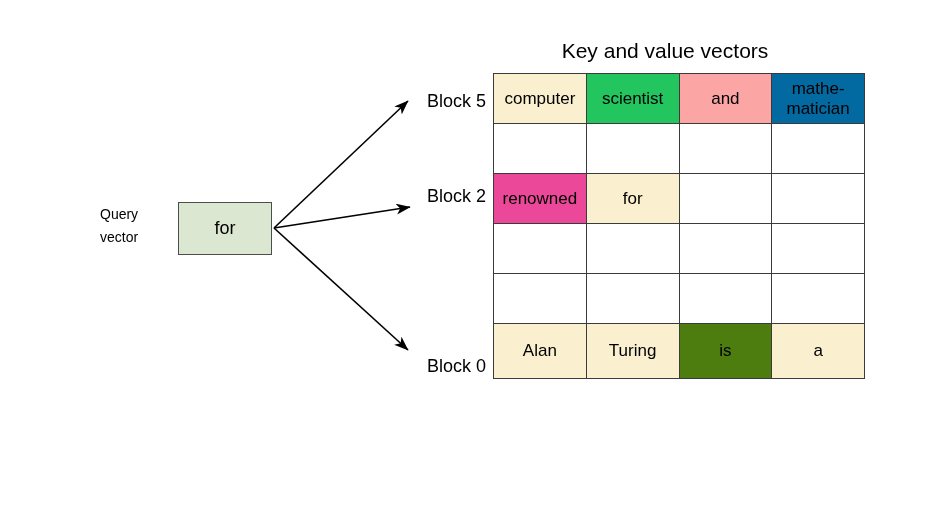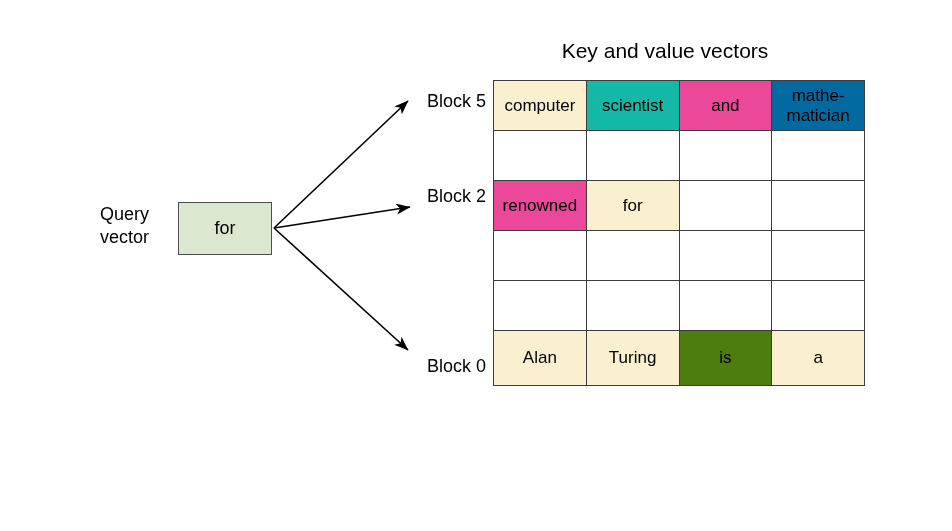--- a/index.html
+++ b/index.html
@@ -33,21 +33,21 @@
     margin-top: 16px;
   }
 
   
   #query-label {
     position: absolute;
     left: 100px;
     top: 203px;
     width: 76px;
     text-align: left;
-    font-size: 18px;
+    font-size: 14px;
     line-height: 23px;
     color: #000000;
   }
 
   
   #query-box {
     position: absolute;
     left: 178px;
     top: 202px;
     width: 94px;
@@ -82,21 +82,21 @@
     white-space: nowrap;
   }
   #block-label-0 { left: 414px; top: 355px; }
   #block-label-1 { left: 414px; top: 90px;  }
   #block-label-2 { left: 414px; top: 185px; }
 
   
   #kv-table {
     position: absolute;
     left: 493px;
-    top: 80px;
+    top: 73px;
     border-collapse: collapse;
     table-layout: fixed;
     width: 371px;
     padding-left: 37px;
   }
   #kv-table td {
     width: 92.75px;
     height: 50px;
     border: 1.4px solid #3b3b3b;
     text-align: center;
@@ -143,22 +143,22 @@
   </svg>
 
   <div class="block-label" id="block-label-1">Block 5</div>
   <div class="block-label" id="block-label-2">Block 2</div>
   <div class="block-label" id="block-label-0">Block 0</div>
 
   <table id="kv-table">
     <tbody id="kv-body">
         <tr>
           <td class="filled" style="background: rgb(250, 239, 206); border-color: rgb(59, 59, 59);">computer</td>
-          <td class="filled" style="background: #14b8a6; border-color: rgb(59, 59, 59); margin-top: 44px;">scientist</td>
-          <td class="filled" style="background: #ec4899; border-color: rgb(59, 59, 59);">and</td>
+          <td class="filled" style="background: #22c55e; border-color: rgb(59, 59, 59); margin-top: 44px;">scientist</td>
+          <td class="filled" style="background: #fca5a5; border-color: rgb(59, 59, 59);">and</td>
           <td class="filled" style="background: #0369a1; border-color: rgb(59, 59, 59);">mathe-<br>matician</td>
         </tr>
         <tr>
           <td class="empty" style="background: rgb(255, 255, 255); border-color: rgb(59, 59, 59);"></td>
           <td class="empty" style="background: rgb(255, 255, 255); border-color: rgb(59, 59, 59);"></td>
           <td class="empty" style="background: rgb(255, 255, 255); border-color: rgb(59, 59, 59);"></td>
           <td class="empty" style="background: rgb(255, 255, 255); border-color: rgb(59, 59, 59);"></td>
         </tr>
         <tr>
           <td class="filled" style="background: #ec4899; border-color: rgb(59, 59, 59);">renowned</td>

